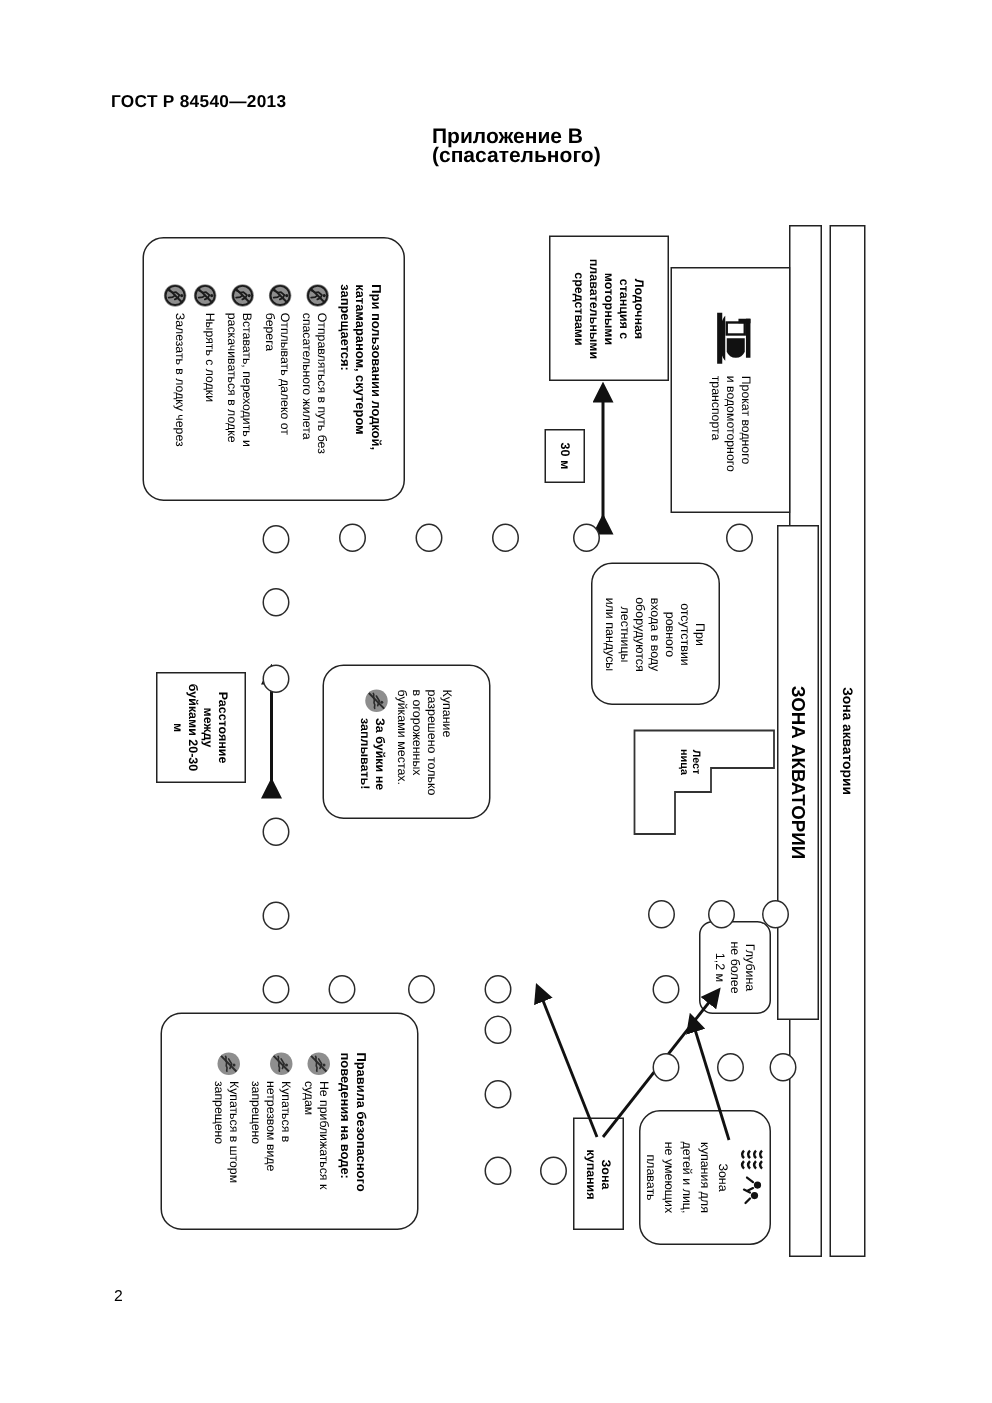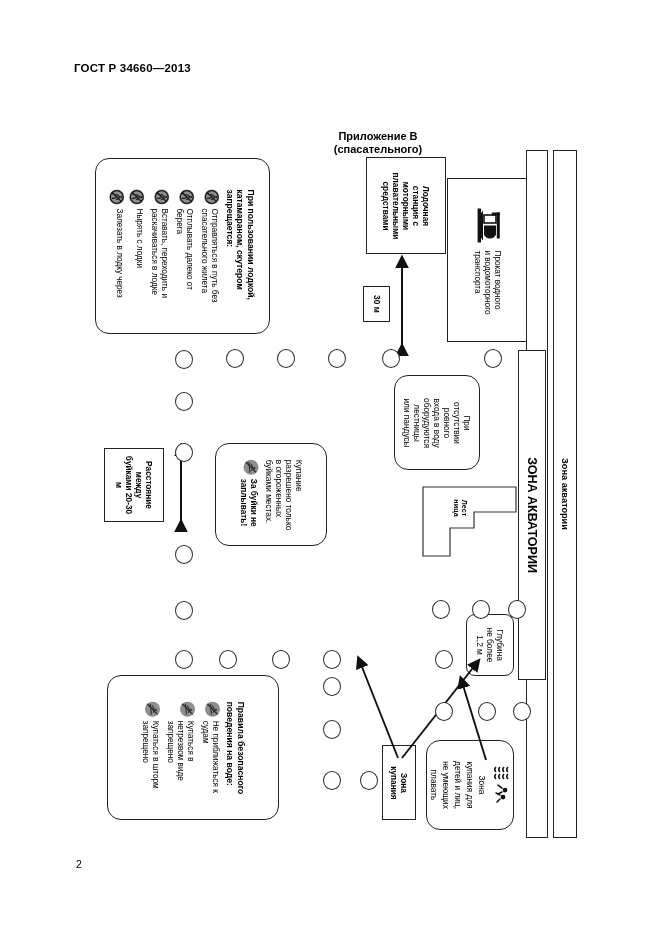--- a/index.html
+++ b/index.html
@@ -1,20 +1,20 @@
 <!DOCTYPE html>
 <html><head>
 <meta charset="utf-8">
 <style>
   html,body{margin:0;padding:0;background:#fff;}
   body{width:661px;height:935px;position:relative;font-family:"Liberation Sans",sans-serif;color:#000;overflow:hidden;}
   .page{position:absolute;inset:0;}
 
   .doc-code{position:absolute;left:74px;top:62px;font-size:11.5px;font-weight:bold;letter-spacing:.2px;}
-  .annex{position:absolute;left:288px;top:84px;width:180px;text-align:center;font-size:11px;font-weight:bold;line-height:13px;margin-top:46px;}
+  .annex{position:absolute;left:288px;top:84px;width:180px;font-size:14px;font-weight:bold;line-height:13px;}
   .page-num{position:absolute;left:76px;top:858px;font-size:10.5px;}
 
   .box{position:absolute;border:1.3px solid #222;background:#fff;box-sizing:border-box;}
   .box.round{border-radius:14px;}
   .box.round-s{border-radius:9px;}
 
   .vtxt{position:absolute;left:50%;top:50%;white-space:nowrap;
         transform:translate(-50%,-50%) rotate(90deg);transform-origin:center center;}
 
   
@@ -54,21 +54,21 @@
               display:flex;align-items:center;gap:5px;}
   .rent-txt{font-size:8.2px;line-height:10px;white-space:nowrap;}
 
   .wave-icon{display:block;}
 </style>
 </head>
 <body>
 
 <div class="page">
 
-  <div class="doc-code">ГОСТ Р 34660—2013</div>
+  <div class="doc-code">ГОСТ Р 84540—2013</div>
 
   <div class="annex">
     <div>Приложение В</div>
     <div>(спасательного)</div>
   </div>
 
   <div class="zone-strip" style="left:553px;top:150px;width:24px;height:688px;border:1.2px solid #222;">
     <div class="vtxt" style="font-size:9.2px;">Зона акватории</div>
   </div>
 

